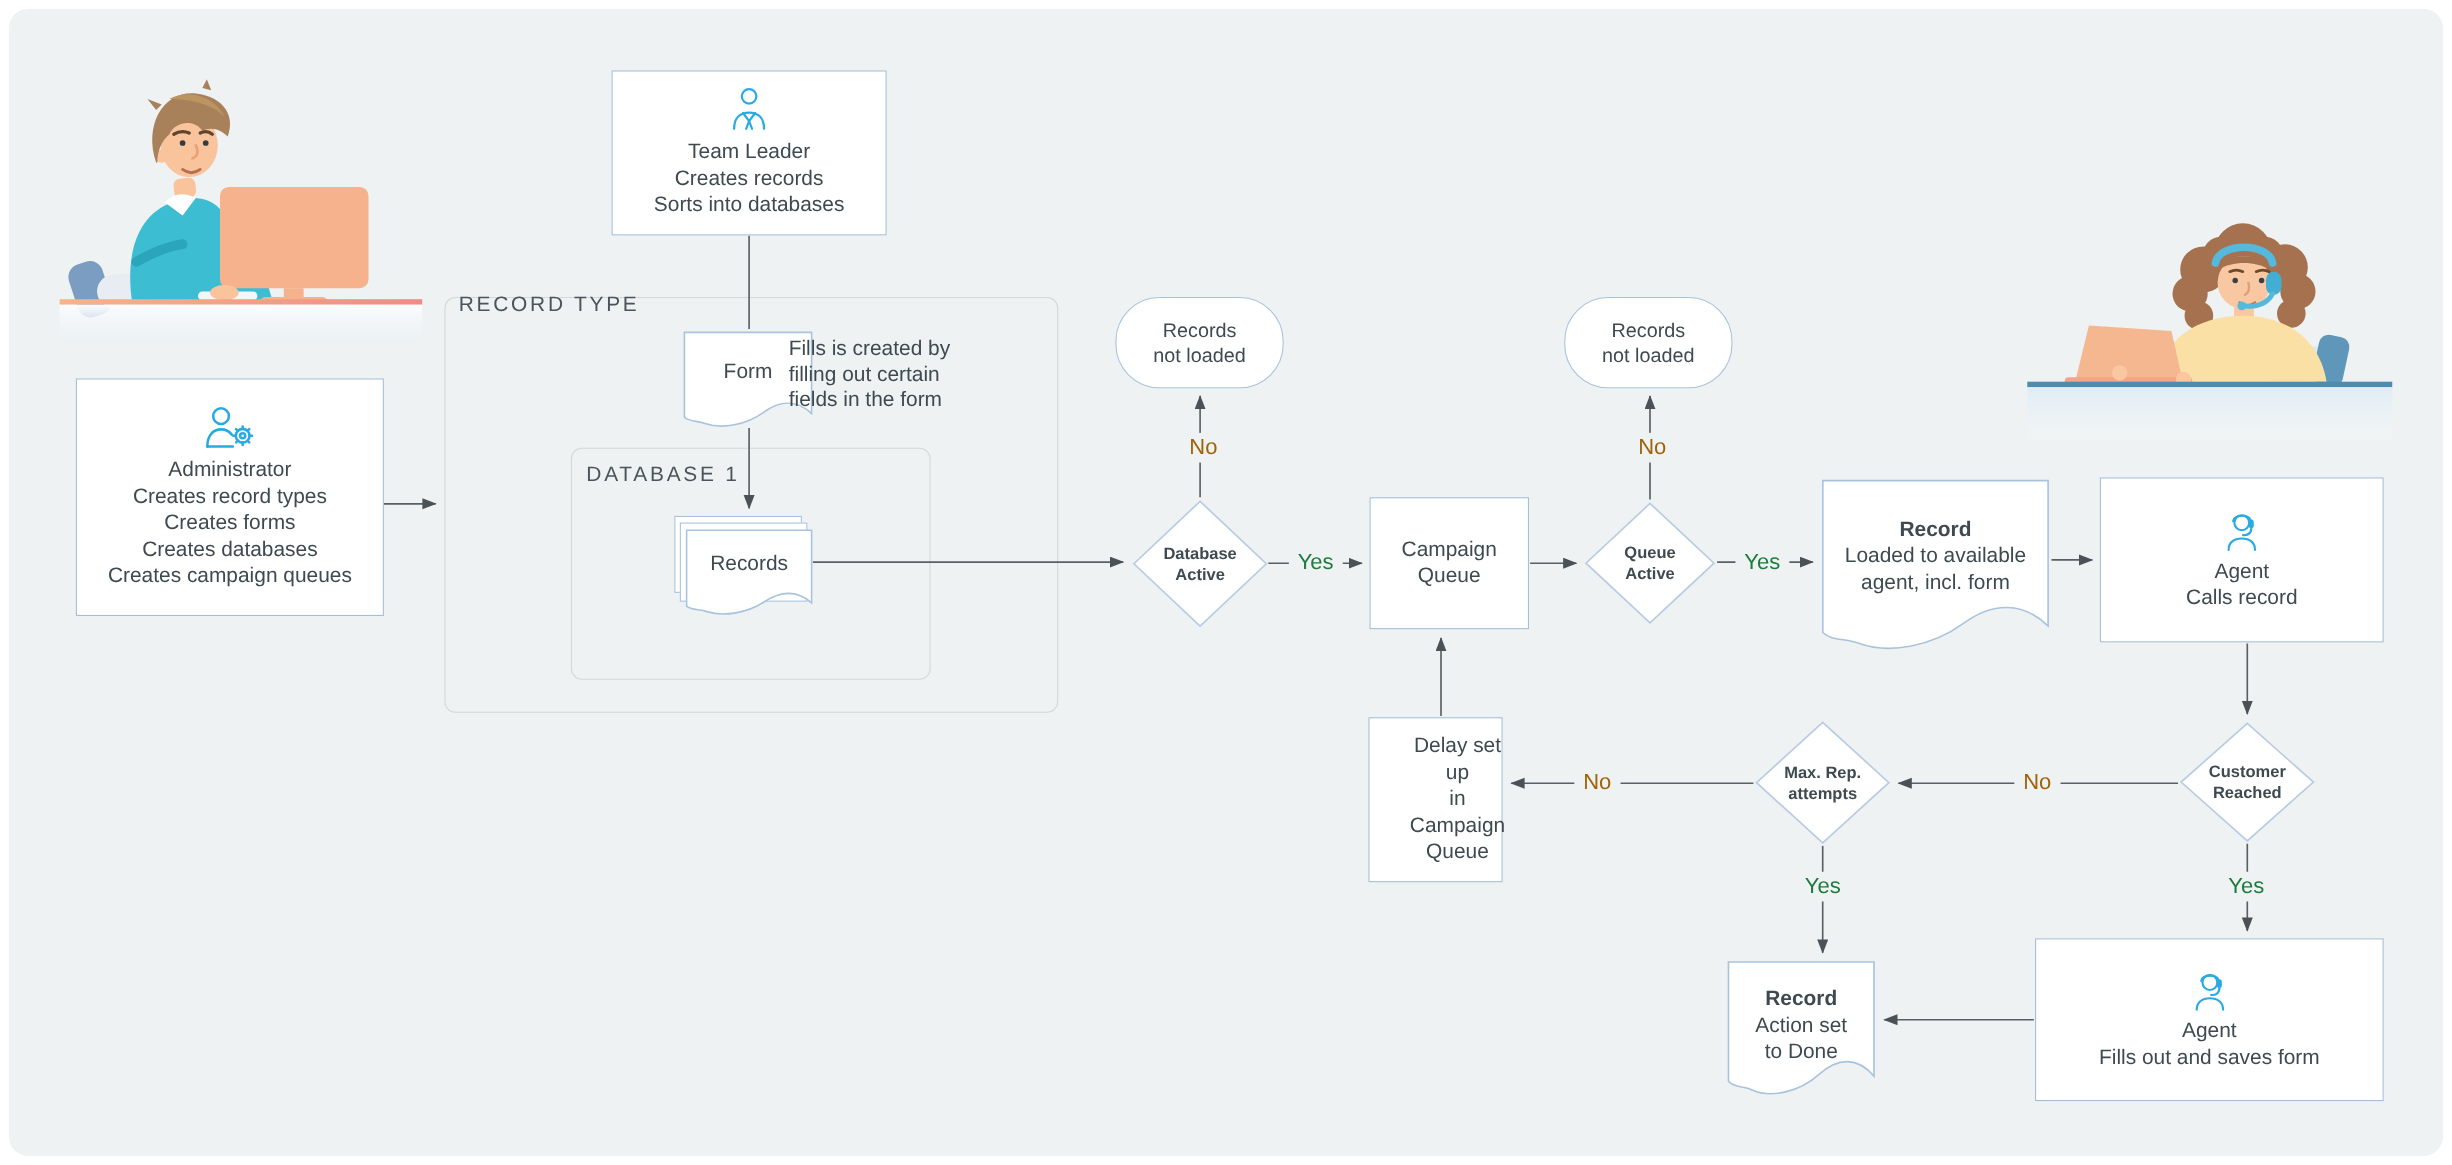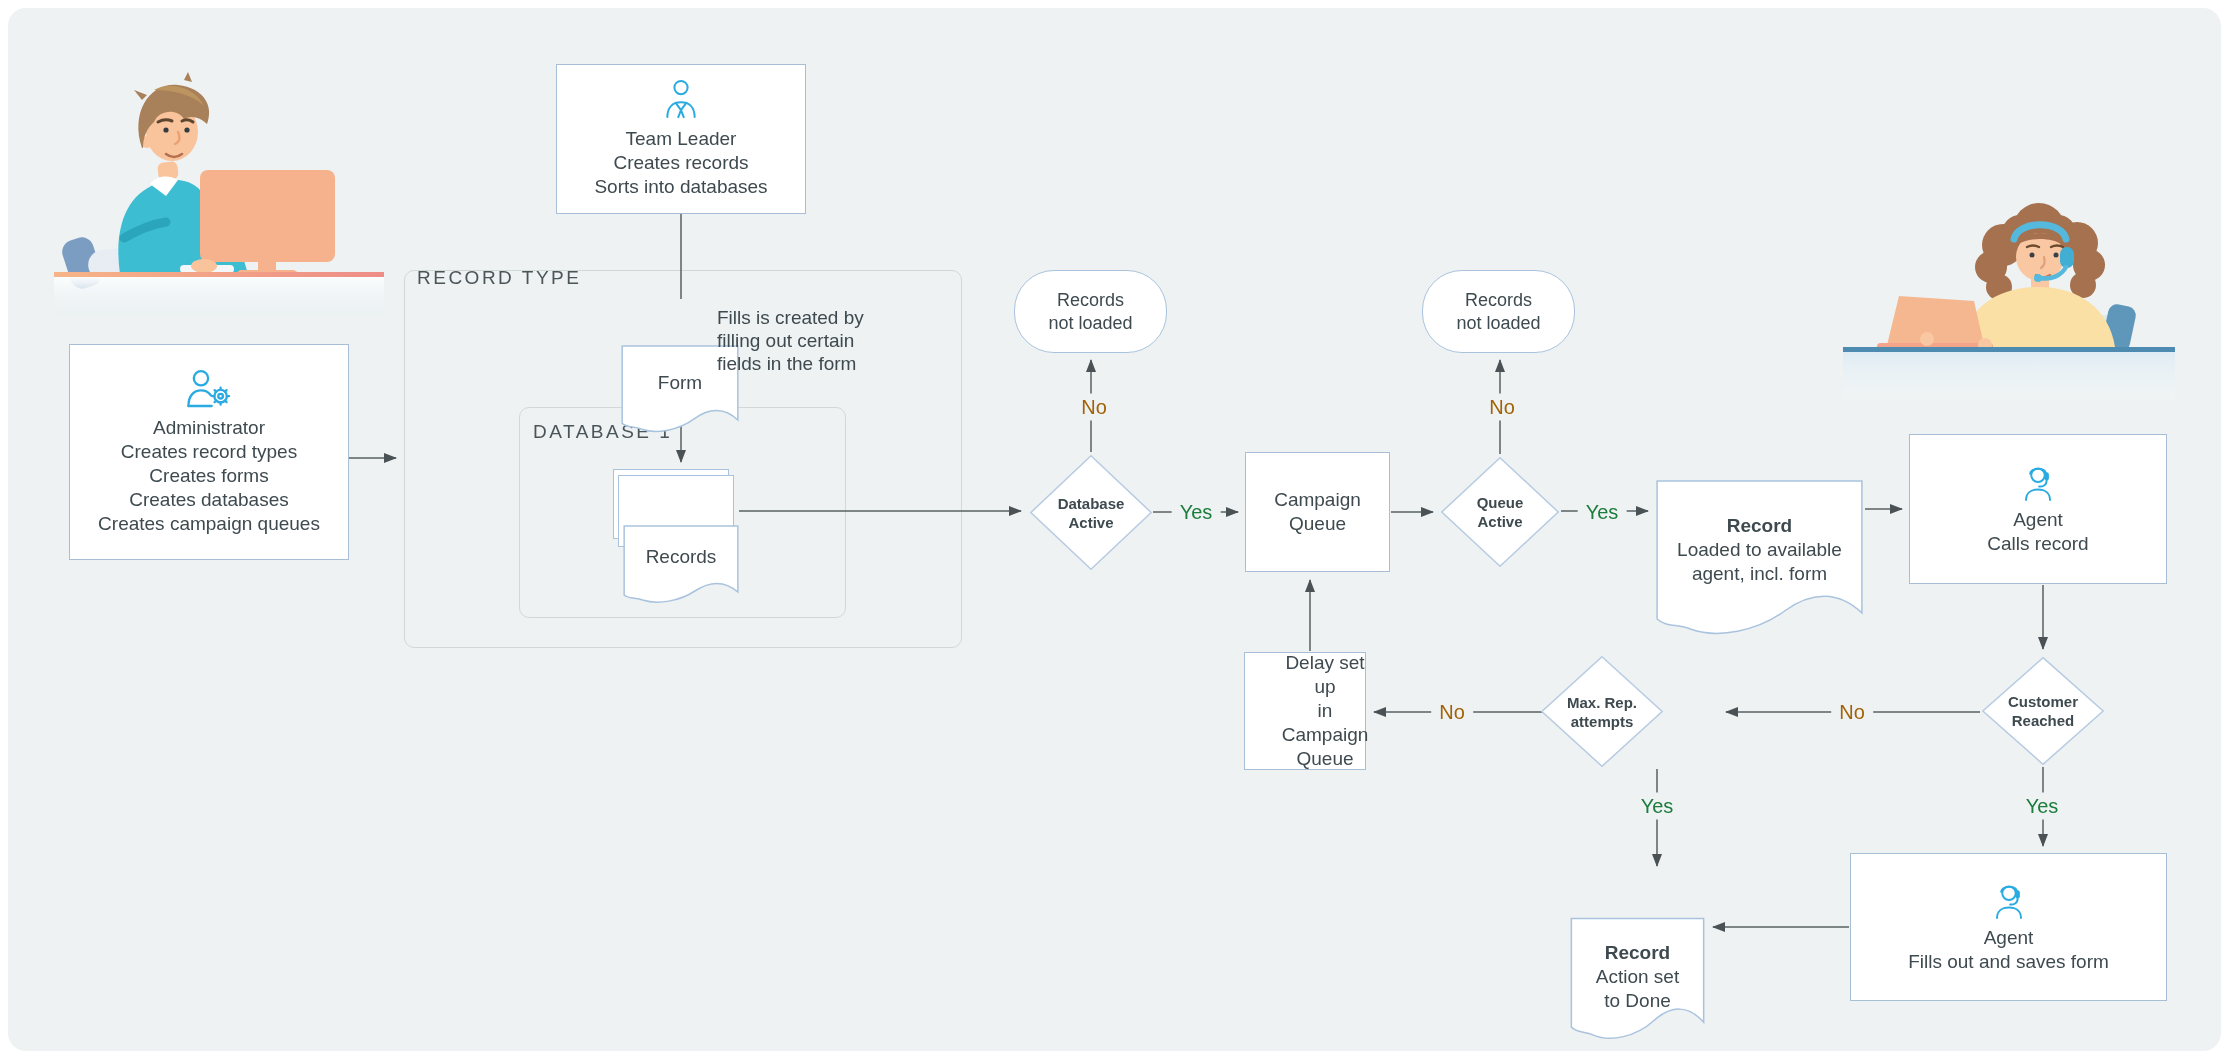--- a/index.html
+++ b/index.html
@@ -8,21 +8,21 @@
   .illus{position:absolute;z-index:1;}
   .container-frame{position:absolute;border:1.5px solid #d2d8d8;border-radius:10px;box-sizing:border-box;z-index:2;}
   .container-label{position:absolute;font-size:19px;letter-spacing:2.5px;color:#4a555a;z-index:2;}
   .connectors{position:absolute;left:0;top:0;width:2229px;height:1059px;z-index:3;pointer-events:none;}
   .box{position:absolute;background:#fff;border:1.5px solid #a6bfd7;box-sizing:border-box;
        display:flex;flex-direction:column;align-items:center;justify-content:center;
        text-align:center;color:#3e4a4f;z-index:4;}
   .box .title{font-weight:400;font-size:19px;line-height:24px;}
   .box .line{font-size:19px;line-height:24px;}
   .box .icon{margin-bottom:6px;}
-  .doc{position:absolute;z-index:4;margin-top:44px;}
+  .doc{position:absolute;z-index:4;}
   .doc > svg{position:absolute;left:0;top:0;width:100%;height:100%;}
   .doc-text{position:absolute;left:0;right:0;text-align:center;color:#3e4a4f;}
   .doc-text .title{font-weight:700;font-size:19px;line-height:24px;}
   .doc-text .line{font-size:19px;line-height:24px;}
   .stackpage{position:absolute;background:#fff;border:1.5px solid #a9c3de;box-sizing:border-box;z-index:4;}
   .diamond{position:absolute;z-index:4;font-weight:bold;}
   .diamond > svg{position:absolute;left:0;top:0;width:100%;height:100%;}
   .d-text{position:absolute;left:0;top:0;right:0;bottom:0;display:flex;flex-direction:column;
           align-items:center;justify-content:center;text-align:center;font-size:15px;line-height:19px;color:#3e4a4f;}
   .bubble{position:absolute;background:#fff;border:1.5px solid #a9c3de;border-radius:40px;
@@ -288,31 +288,31 @@
   <div class="diamond" style="left:1981px;top:656px;width:124px;height:110px;">
     <svg viewBox="0 0 100 100" preserveAspectRatio="none">
       <polygon points="50,1.5 98.5,50 50,98.5 1.5,50" fill="#fff" stroke="#b7cbe2" stroke-width="1.5" vector-effect="non-scaling-stroke"></polygon>
     </svg>
     <div class="d-text">
       <div>Customer</div>
       <div>Reached</div>
     </div>
   </div>
 
-  <div class="diamond" style="left:1540px;top:655px;width:124px;height:113px;">
+  <div class="diamond" style="left:1595px;top:655px;width:124px;height:113px;">
     <svg viewBox="0 0 100 100" preserveAspectRatio="none">
       <polygon points="50,1.5 98.5,50 50,98.5 1.5,50" fill="#fff" stroke="#b7cbe2" stroke-width="1.5" vector-effect="non-scaling-stroke"></polygon>
     </svg>
     <div class="d-text">
       <div>Max. Rep.</div>
       <div>attempts</div>
     </div>
   </div>
 
-  <div class="box" style="left:1244px;top:652px;width:122px;height:118px;padding-left:40px;">
+  <div class="box" style="left:1244px;top:652px;width:122px;height:150px;padding-left:40px;">
     <div class="line">Delay set up</div>
     <div class="line">in Campaign</div>
     <div class="line">Queue</div>
   </div>
 
   <div class="doc" style="left:1570px;top:873px;width:135px;height:132px;">
     <svg viewBox="0 0 200 168" preserveAspectRatio="none">
       <path d="M2,2 L198,2 L198,134 C176,112 150,112 124,132 C98,152 60,160 34,150 C22,145 10,148 2,140 Z" fill="#fff" stroke="#a9c3de" stroke-width="1.5" vector-effect="non-scaling-stroke"></path>
     </svg>
     <div class="doc-text" style="top:24px;">

